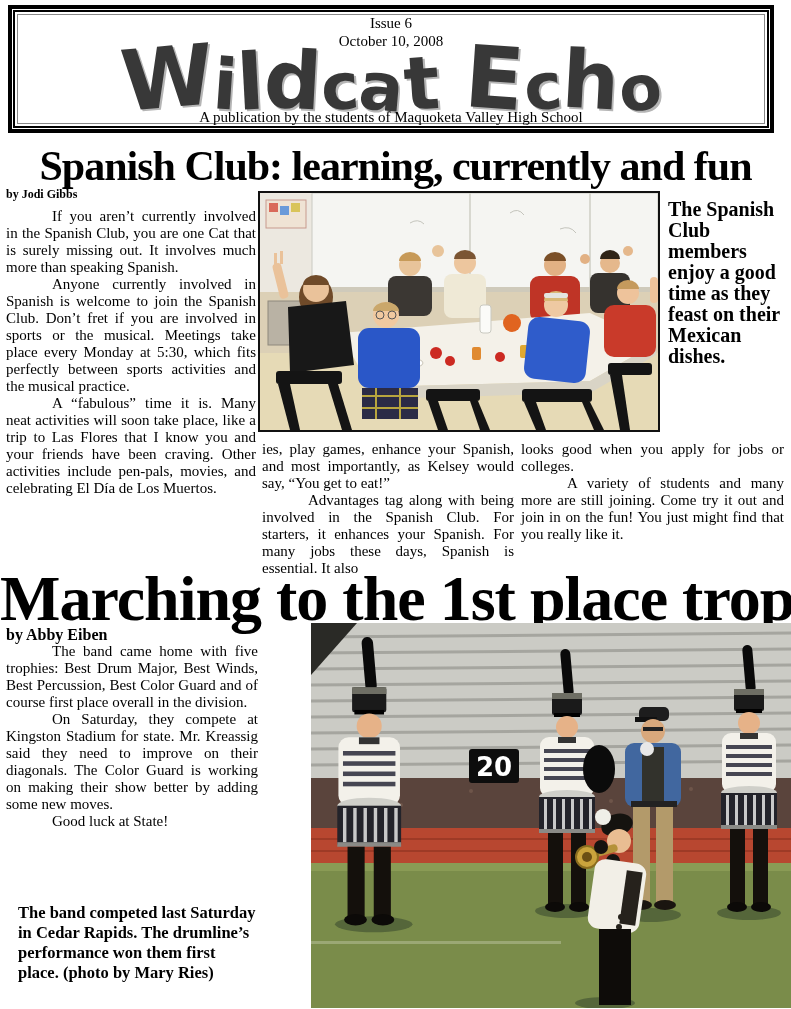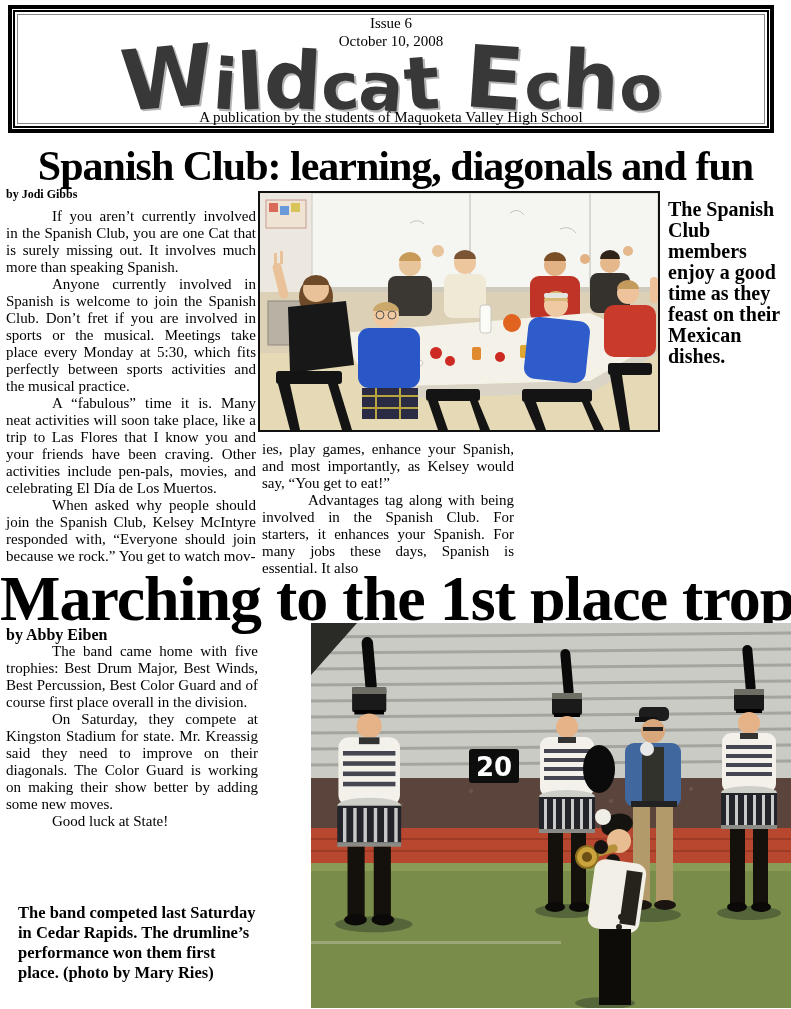--- a/index.html
+++ b/index.html
@@ -72,28 +72,27 @@
         <span class="logo-ch">t</span>
         <span class="logo-ch">&nbsp;</span>
         <span class="logo-ch">E</span>
         <span class="logo-ch">c</span>
         <span class="logo-ch">h</span>
         <span class="logo-ch">o</span>
       </div>
     <div class="tagline">A publication by the students of Maquoketa Valley High School</div>
   </div>
 
-  <div class="headline1">Spanish Club: learning, diagonals and fun</div>
+  <div class="headline1">Spanish Club: learning, currently and fun</div>
   <div class="byline1">by Jodi Gibbs</div>
 
   <div class="col1 colbody">
     <p class="para">If you aren’t currently involved in the Spanish Club, you are one Cat that is surely missing out. It involves much more than speaking Spanish.</p>
     <p class="para">Anyone currently involved in Spanish is welcome to join the Spanish Club. Don’t fret if you are involved in sports or the musical. Meetings take place every Monday at 5:30, which fits perfectly between sports activities and the musical practice.</p>
     <p class="para">A “fabulous” time it is. Many neat activities will soon take place, like a trip to Las Flores that I know you and your friends have been craving. Other activities include pen-pals, movies, and celebrating El Día de Los Muertos.</p>
-    <p class="para">When asked why people should join the Spanish Club, Kelsey McIntyre responded with, “Everyone should join because we rock.” You get to watch mov-</p>
   </div>
 
   <div class="photo1">
     <svg width="398" height="237" viewBox="0 0 398 237">
 
       <rect x="0" y="0" width="398" height="110" fill="#ece8e0"></rect>
       <rect x="52" y="0" width="346" height="96" fill="#f5f5f2" stroke="#c9c9c1"></rect>
       <line x1="210" y1="0" x2="210" y2="96" stroke="#d8d8d0" stroke-width="2"></line>
       <line x1="330" y1="0" x2="330" y2="96" stroke="#d8d8d0" stroke-width="2"></line>
       <path d="M250 20 q8 -6 14 2 M300 36 q10 -4 16 4 M150 30 q8 -5 14 1" stroke="#c4c4bc" fill="none"></path>
@@ -196,20 +195,24 @@
         <polygon points="350,182 360,237 370,237 362,182"></polygon>
       </g>
     </svg>
   </div>
 
   <div class="cap1">The Spanish Club members enjoy a good time as they feast on their Mexican dishes.</div>
 
   <div class="col2 colbody">
     <p class="para cont">ies, play games, enhance your Spanish, and most importantly, as Kelsey would say, “You get to eat!”</p>
     <p class="para">Advantages tag along with being involved in the Spanish Club. For starters, it enhances your Spanish. For many jobs these days, Spanish is essential. It also</p>
+  </div>
+  <div class="col3 colbody">
+    <p class="para cont">looks good when you apply for jobs or colleges.</p>
+    <p class="para">A variety of students and many more are still joining. Come try it out and join in on the fun! You just might find that you really like it.</p>
   </div>
 
   <div class="headline2">Marching to the 1st place trophy</div>
   <div class="byline2">by Abby Eiben</div>
 
   <div class="col4 colbody">
     <p class="para">The band came home with five trophies: Best Drum Major, Best Winds, Best Percussion, Best Color Guard and of course first place overall in the division.</p>
     <p class="para">On Saturday, they compete at Kingston Stadium for state.  Mr. Kreassig said they need to improve on their diagonals.  The Color Guard is working on making their show better by adding some new moves.</p>
     <p class="para">Good luck at State!</p>
   </div>

